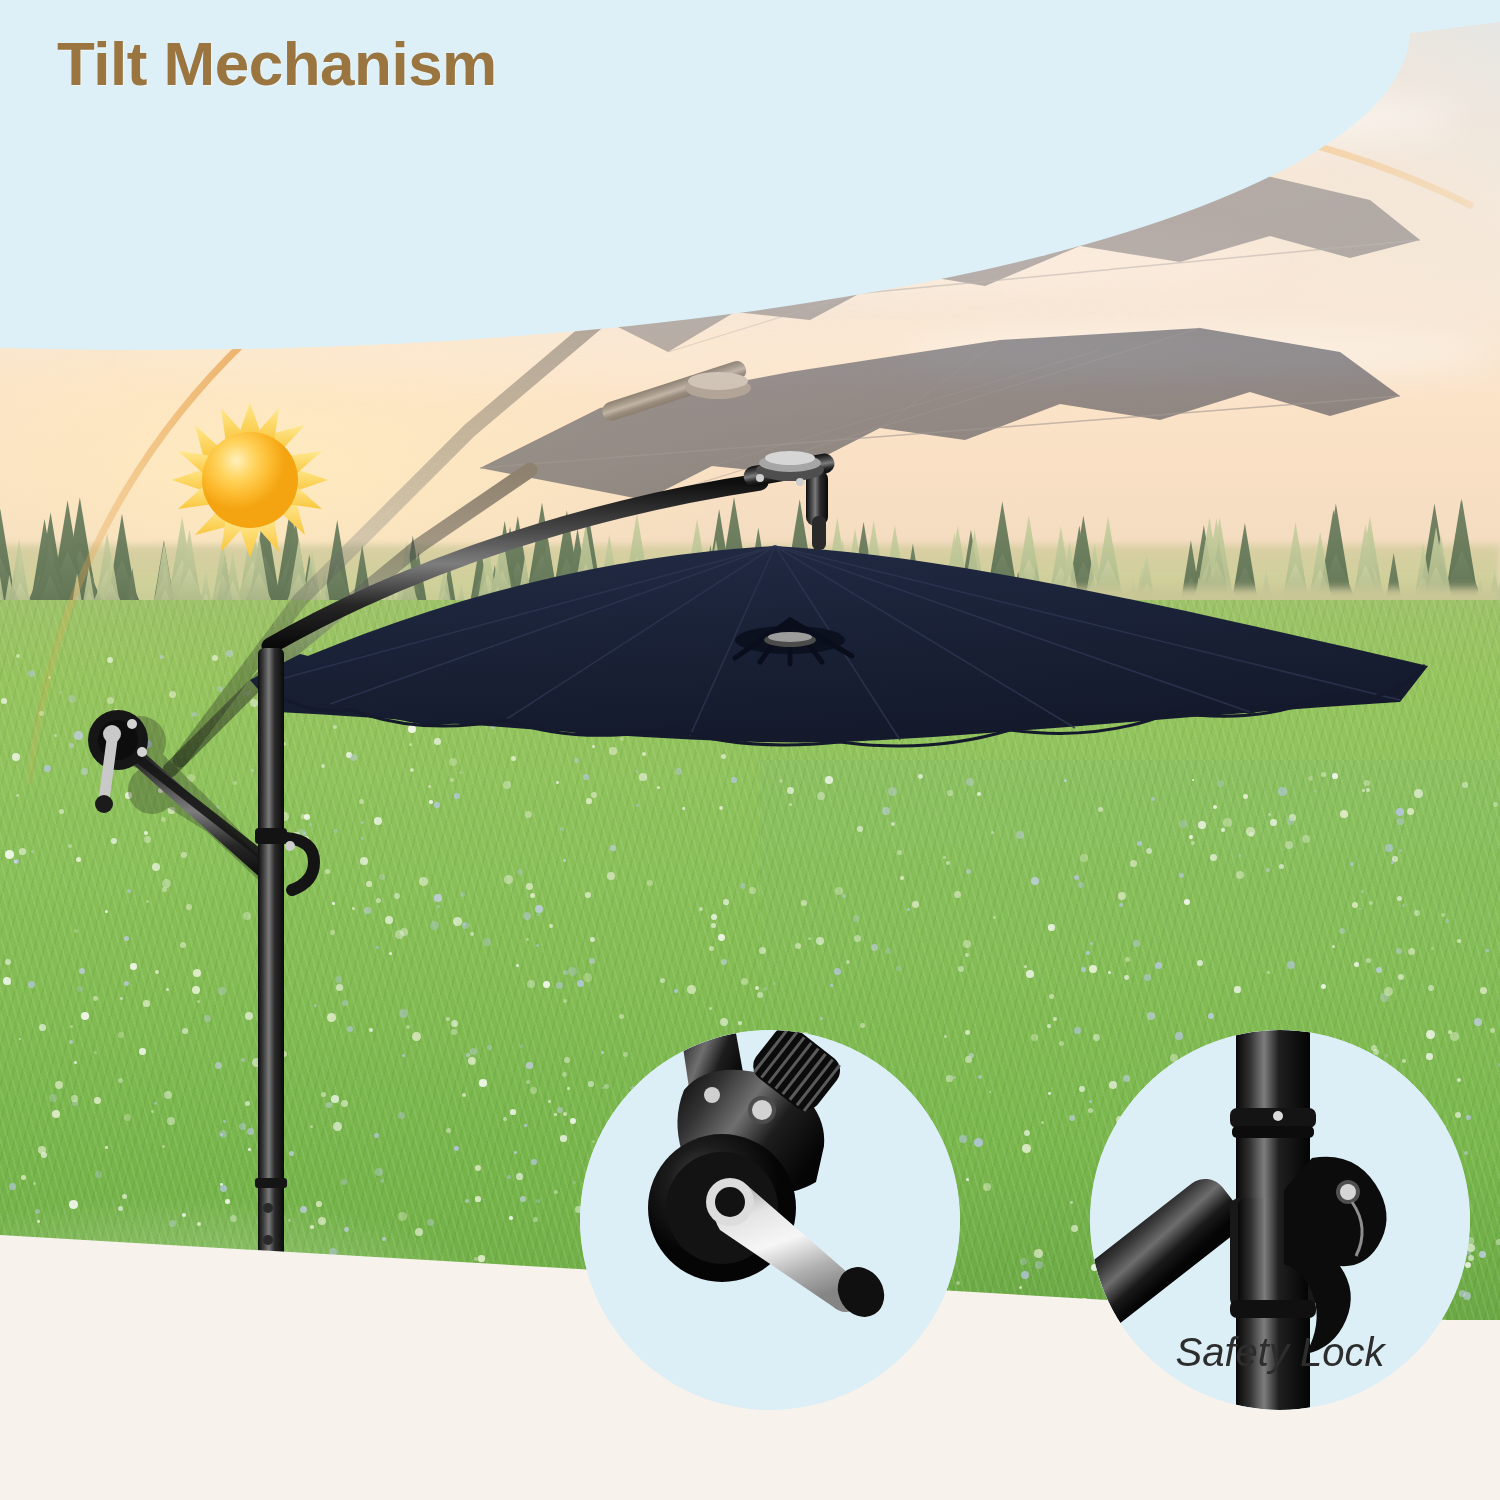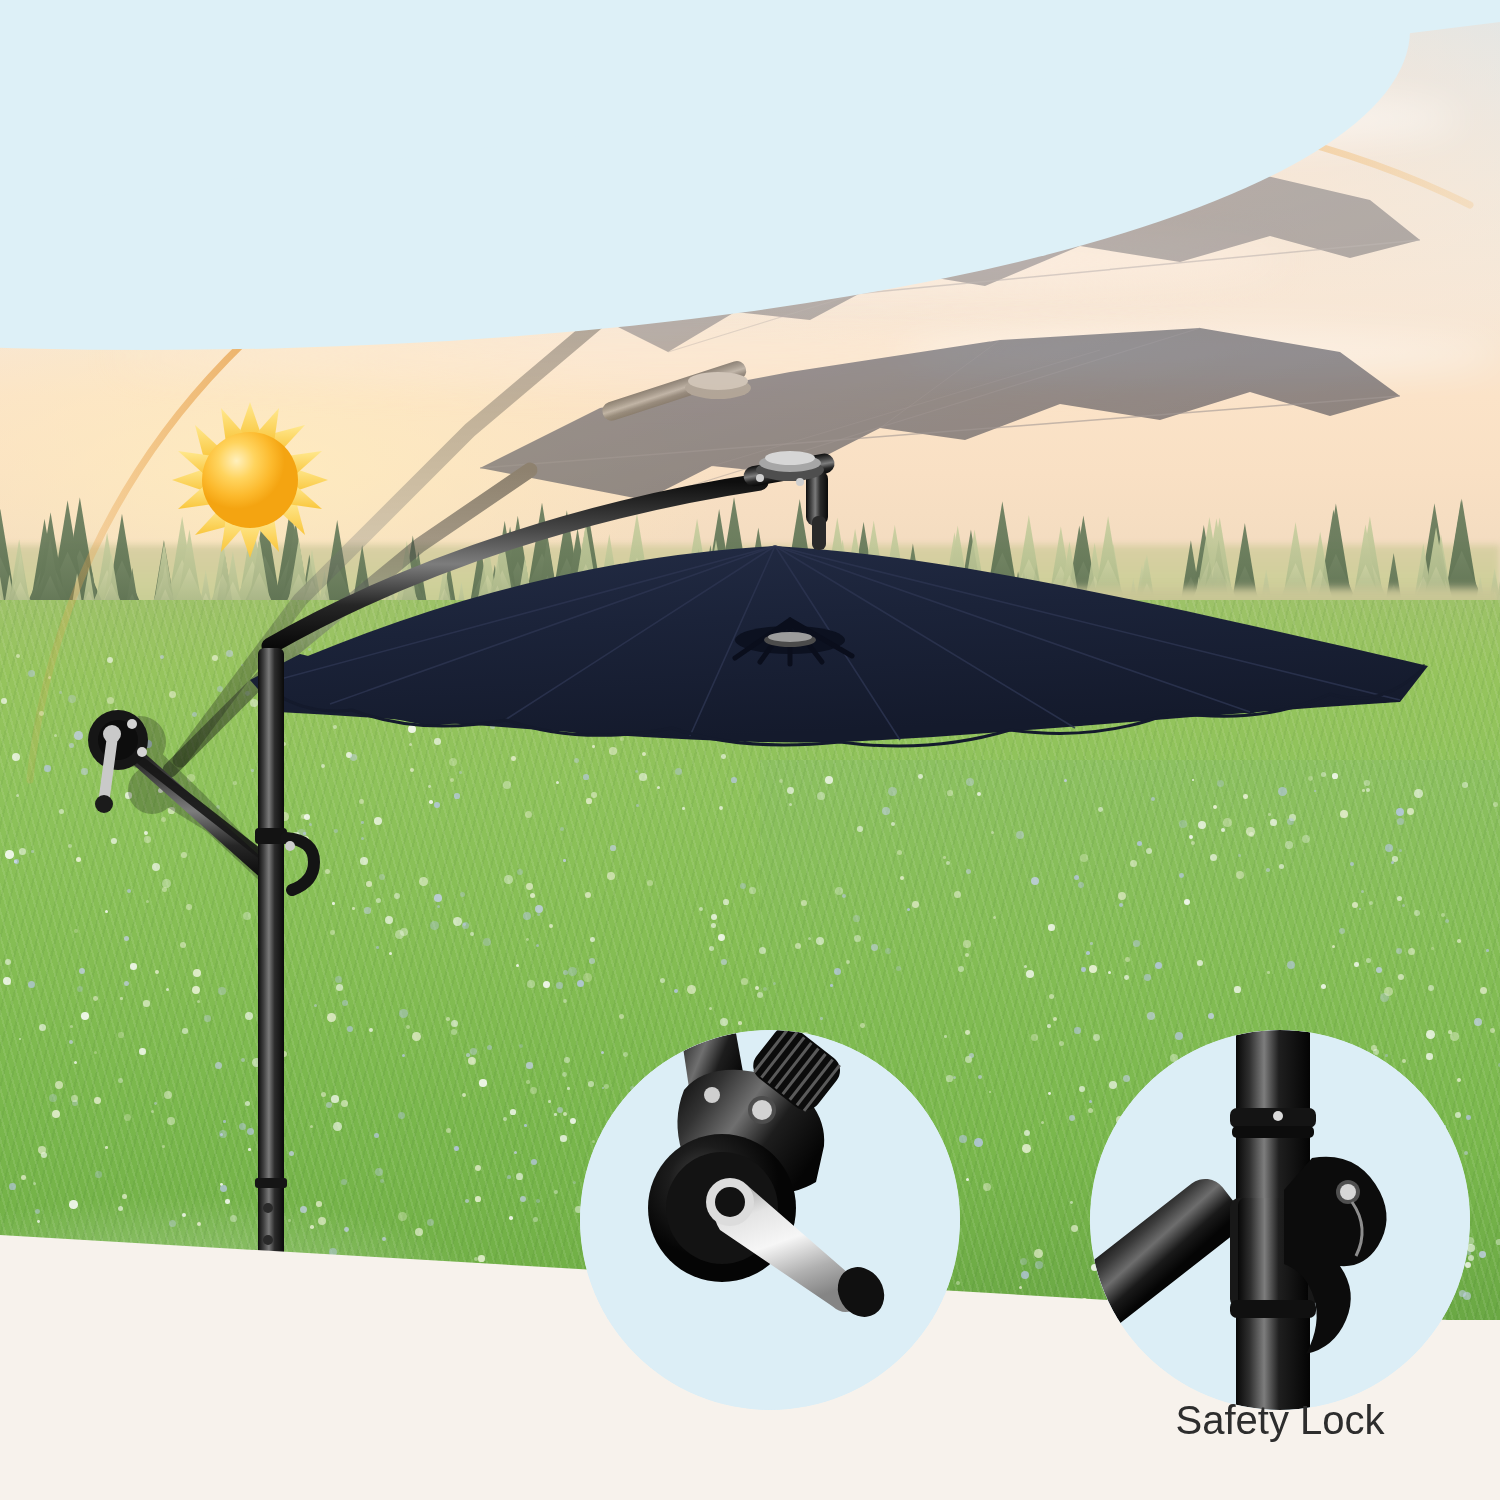--- a/index.html
+++ b/index.html
@@ -1499,20 +1499,21 @@
           <path d="M-65,-26 L-33,-21 L-40,-4 Z"></path>
           <path d="M-26,-65 L-21,-33 L-4,-40 Z"></path>
         </g>
         <circle r="43" fill="url(#sunDisc)"></circle>
       </g>
     </g>
   </svg>
 
   <div class="banner"></div>
   <div class="banner2"></div>
+  <div class="title">Tilt Mechanism</div>
 
   <div class="cream"></div>
 
   <div class="callout" style="left:580px; top:1030px;">
     <svg width="380" height="380" viewBox="0 0 380 380">
       <defs>
         <linearGradient id="ch-dark" x1="0" y1="0" x2="1" y2="0.6">
           <stop offset="0%" stop-color="#090909"></stop>
           <stop offset="25%" stop-color="#333"></stop>
           <stop offset="48%" stop-color="#6f6f6f"></stop>
@@ -1614,15 +1615,15 @@
         <rect x="140" y="270" width="86" height="18" rx="7" fill="#101010"></rect>
 
         <path d="M 222 128 q 46 -8 68 34 q 14 28 -2 54 q -14 22 -38 20 q 18 26 6 54
                  q -12 28 -40 34 q 16 -30 8 -56 q -8 -26 -30 -34 l 0 -74 Z" fill="#0c0c0c"></path>
         <circle cx="258" cy="162" r="12" fill="#4f4f4f"></circle>
         <circle cx="258" cy="162" r="8" fill="#d6d6d6"></circle>
         <path d="M 262 172 q 18 26 4 54" stroke="#8d8d8d" stroke-width="3" fill="none"></path>
       </g>
     </svg>
   </div>
-  <div class="callout-label" style="left:1090px; top:1398px;">Safety Lock</div>
+  <div class="callout-label" style="left:1090px; top:1330px;font-style:italic;">Safety Lock</div>
 
 </div>
 
 </body></html>

